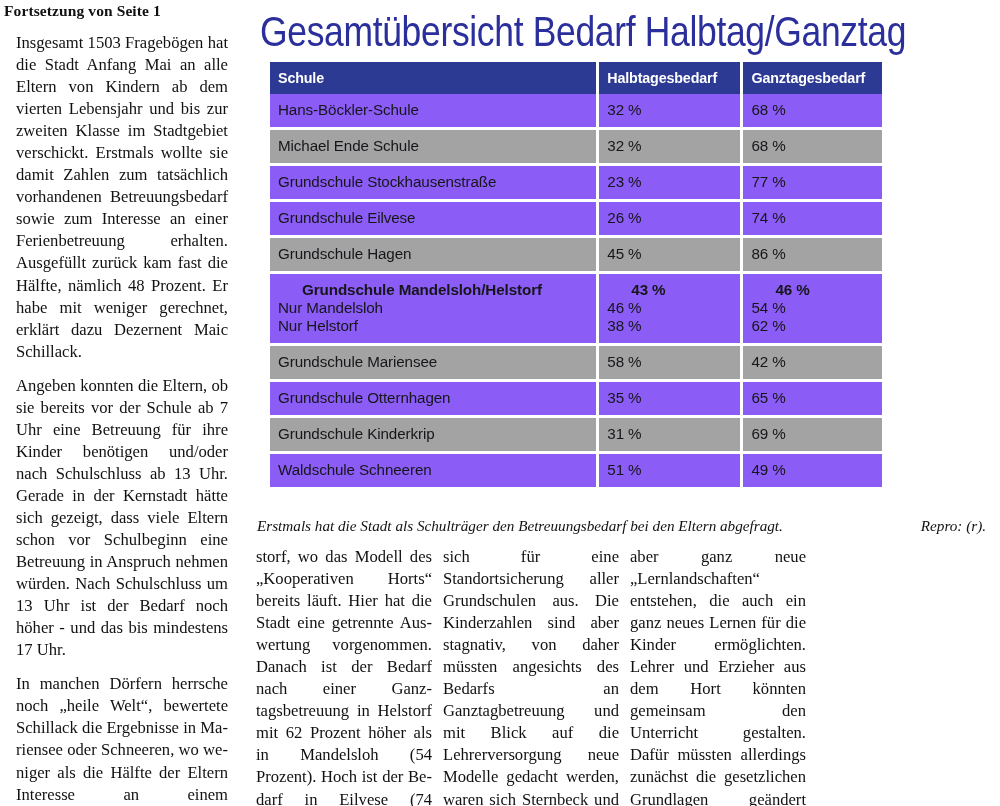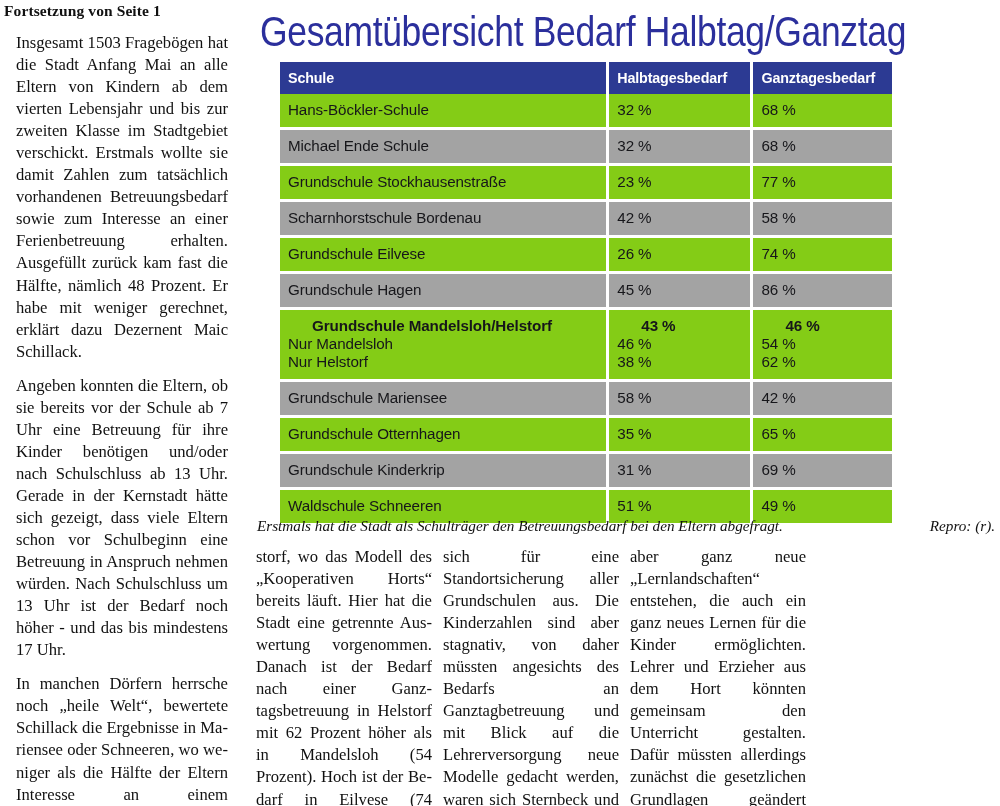--- a/index.html
+++ b/index.html
@@ -61,21 +61,21 @@
     letter-spacing: -0.4px;
     transform: scaleX(0.845);
     transform-origin: left top;
     white-space: nowrap;
     color: #2b2f9c;
   }
 
   
   #bedarf-table {
     position: absolute;
-    left: 12px;
+    left: 2px;
     top: 62px;
     width: 624px;
     border-collapse: separate;
     border-spacing: 0;
     font-family: "Liberation Sans", sans-serif;
     padding-left: 12px;
   }
   #bedarf-table col.c-school { width: 432px; }
   #bedarf-table col.c-half   { width: 160px; }
   #bedarf-table col.c-full   { width: 150px; }
@@ -100,42 +100,42 @@
     padding: 7px 0 8px 8px;
     vertical-align: top;
     border-right: 3px solid #ffffff;
     border-bottom: 3px solid #ffffff;
     letter-spacing: -0.1px;
     line-height: 18px;
   }
   #bedarf-table tbody td:last-child { border-right: none; }
   #bedarf-table tbody tr:last-child td { border-bottom: none; margin-left: 18px; }
 
-  #bedarf-table tbody tr.shade-dark  td { background: #84cc16; }
+  #bedarf-table tbody tr.shade-dark  td { background: #8b5cf6; }
   #bedarf-table tbody tr.shade-light td { background: #a3a3a3; }
 
   #bedarf-table tbody td .sub-line { display: block; }
   #bedarf-table tbody td .sub-line.main { font-weight: bold; margin-left: 24px; }
 
   
   #graphic-caption {
     position: absolute;
     left: 257px;
     top: 515px;
     width: 742px;
     height: 22px;
     font-family: "Liberation Serif", serif;
     font-style: italic;
     font-size: 15.2px;
     line-height: 20px;
     display: flex;
     justify-content: space-between;
     align-items: center;
   }
-  #graphic-caption .credit { white-space: nowrap; padding-right: 4px; }
+  #graphic-caption .credit { white-space: nowrap; padding-right: 13px; }
 
   
   #bottom-columns {
     position: absolute;
     left: 256px;
     top: 546px;
     width: 744px;
     height: 260px;
     display: flex;
     gap: 11px;
@@ -187,25 +187,20 @@
         </tr>
         <tr class="shade-light">
           <td>Michael Ende Schule</td>
           <td>32 %</td>
           <td>68 %</td>
         </tr>
         <tr class="shade-dark">
           <td>Grundschule Stockhausenstraße</td>
           <td>23 %</td>
           <td>77 %</td>
-        </tr>
-        <tr class="shade-light">
-          <td>Scharnhorstschule Bordenau</td>
-          <td>42 %</td>
-          <td>58 %</td>
         </tr>
         <tr class="shade-dark">
           <td>Grundschule Eilvese</td>
           <td>26 %</td>
           <td>74 %</td>
         </tr>
         <tr class="shade-light">
           <td>Grundschule Hagen</td>
           <td>45 %</td>
           <td>86 %</td>

